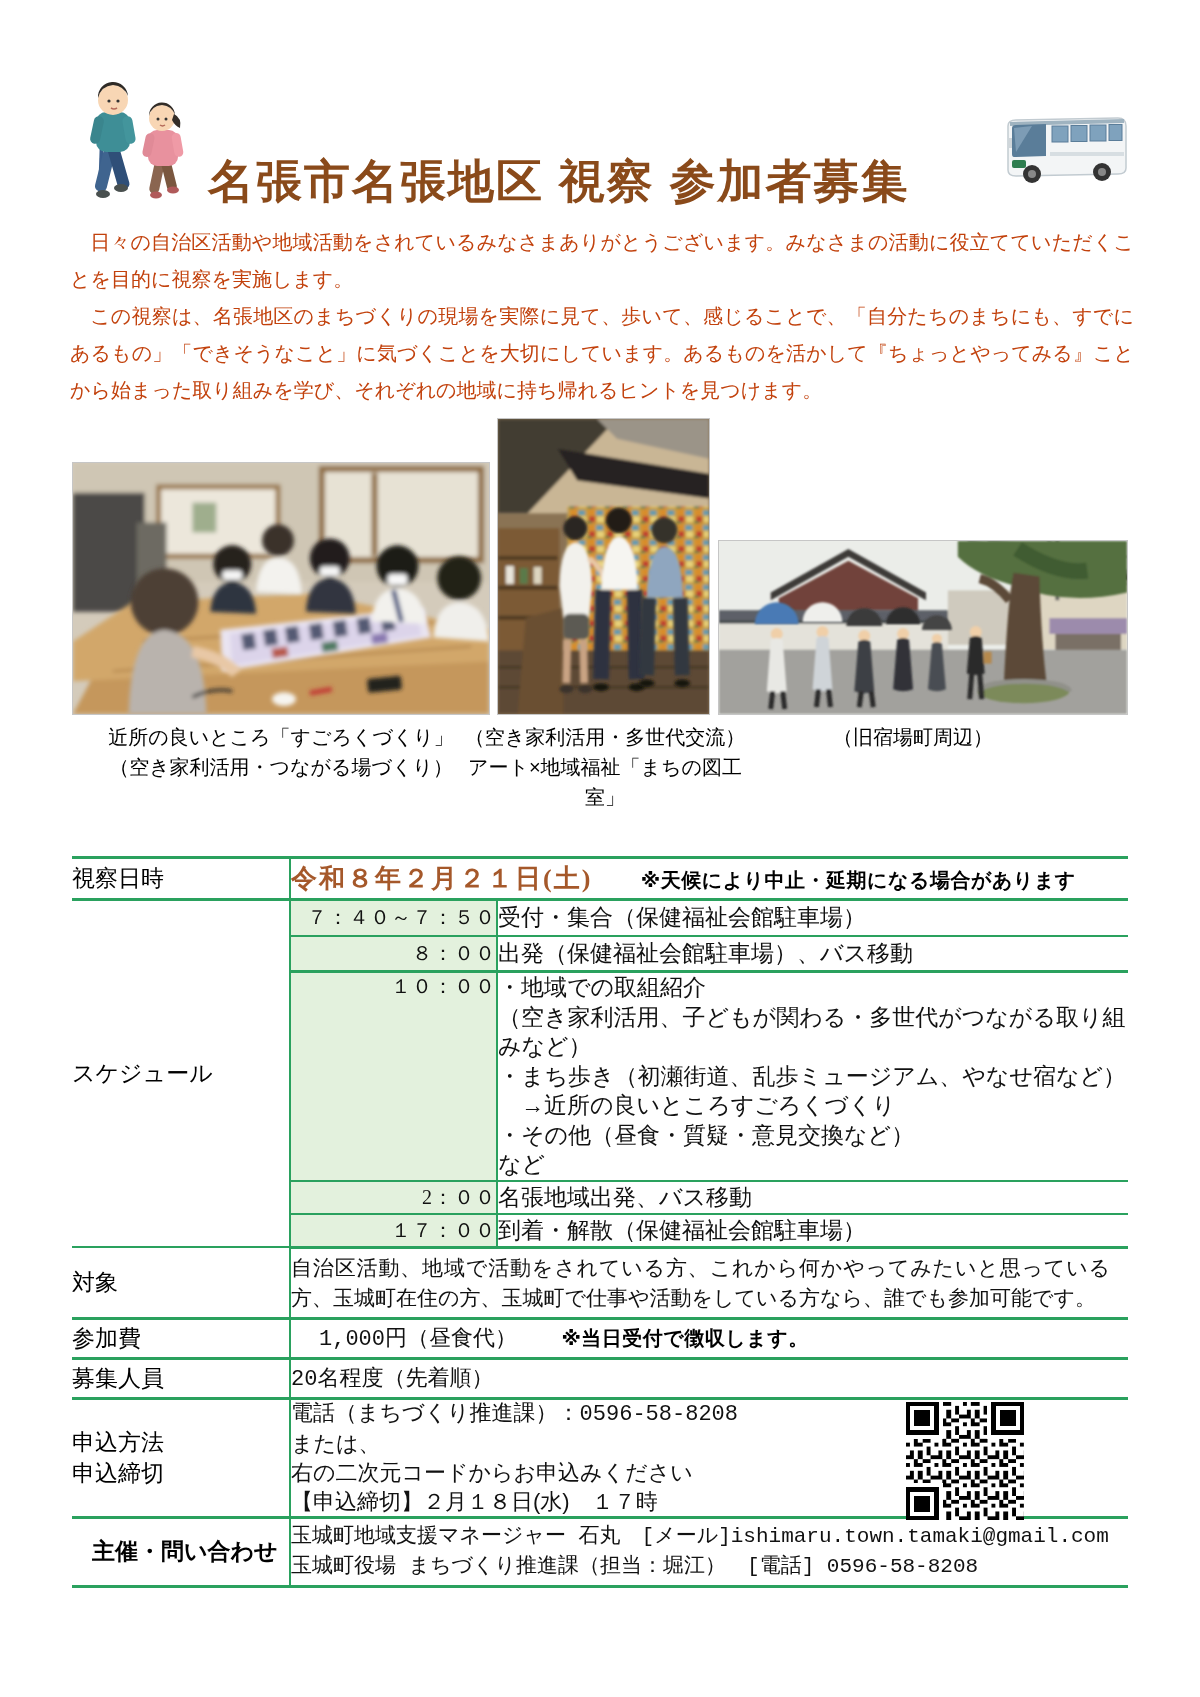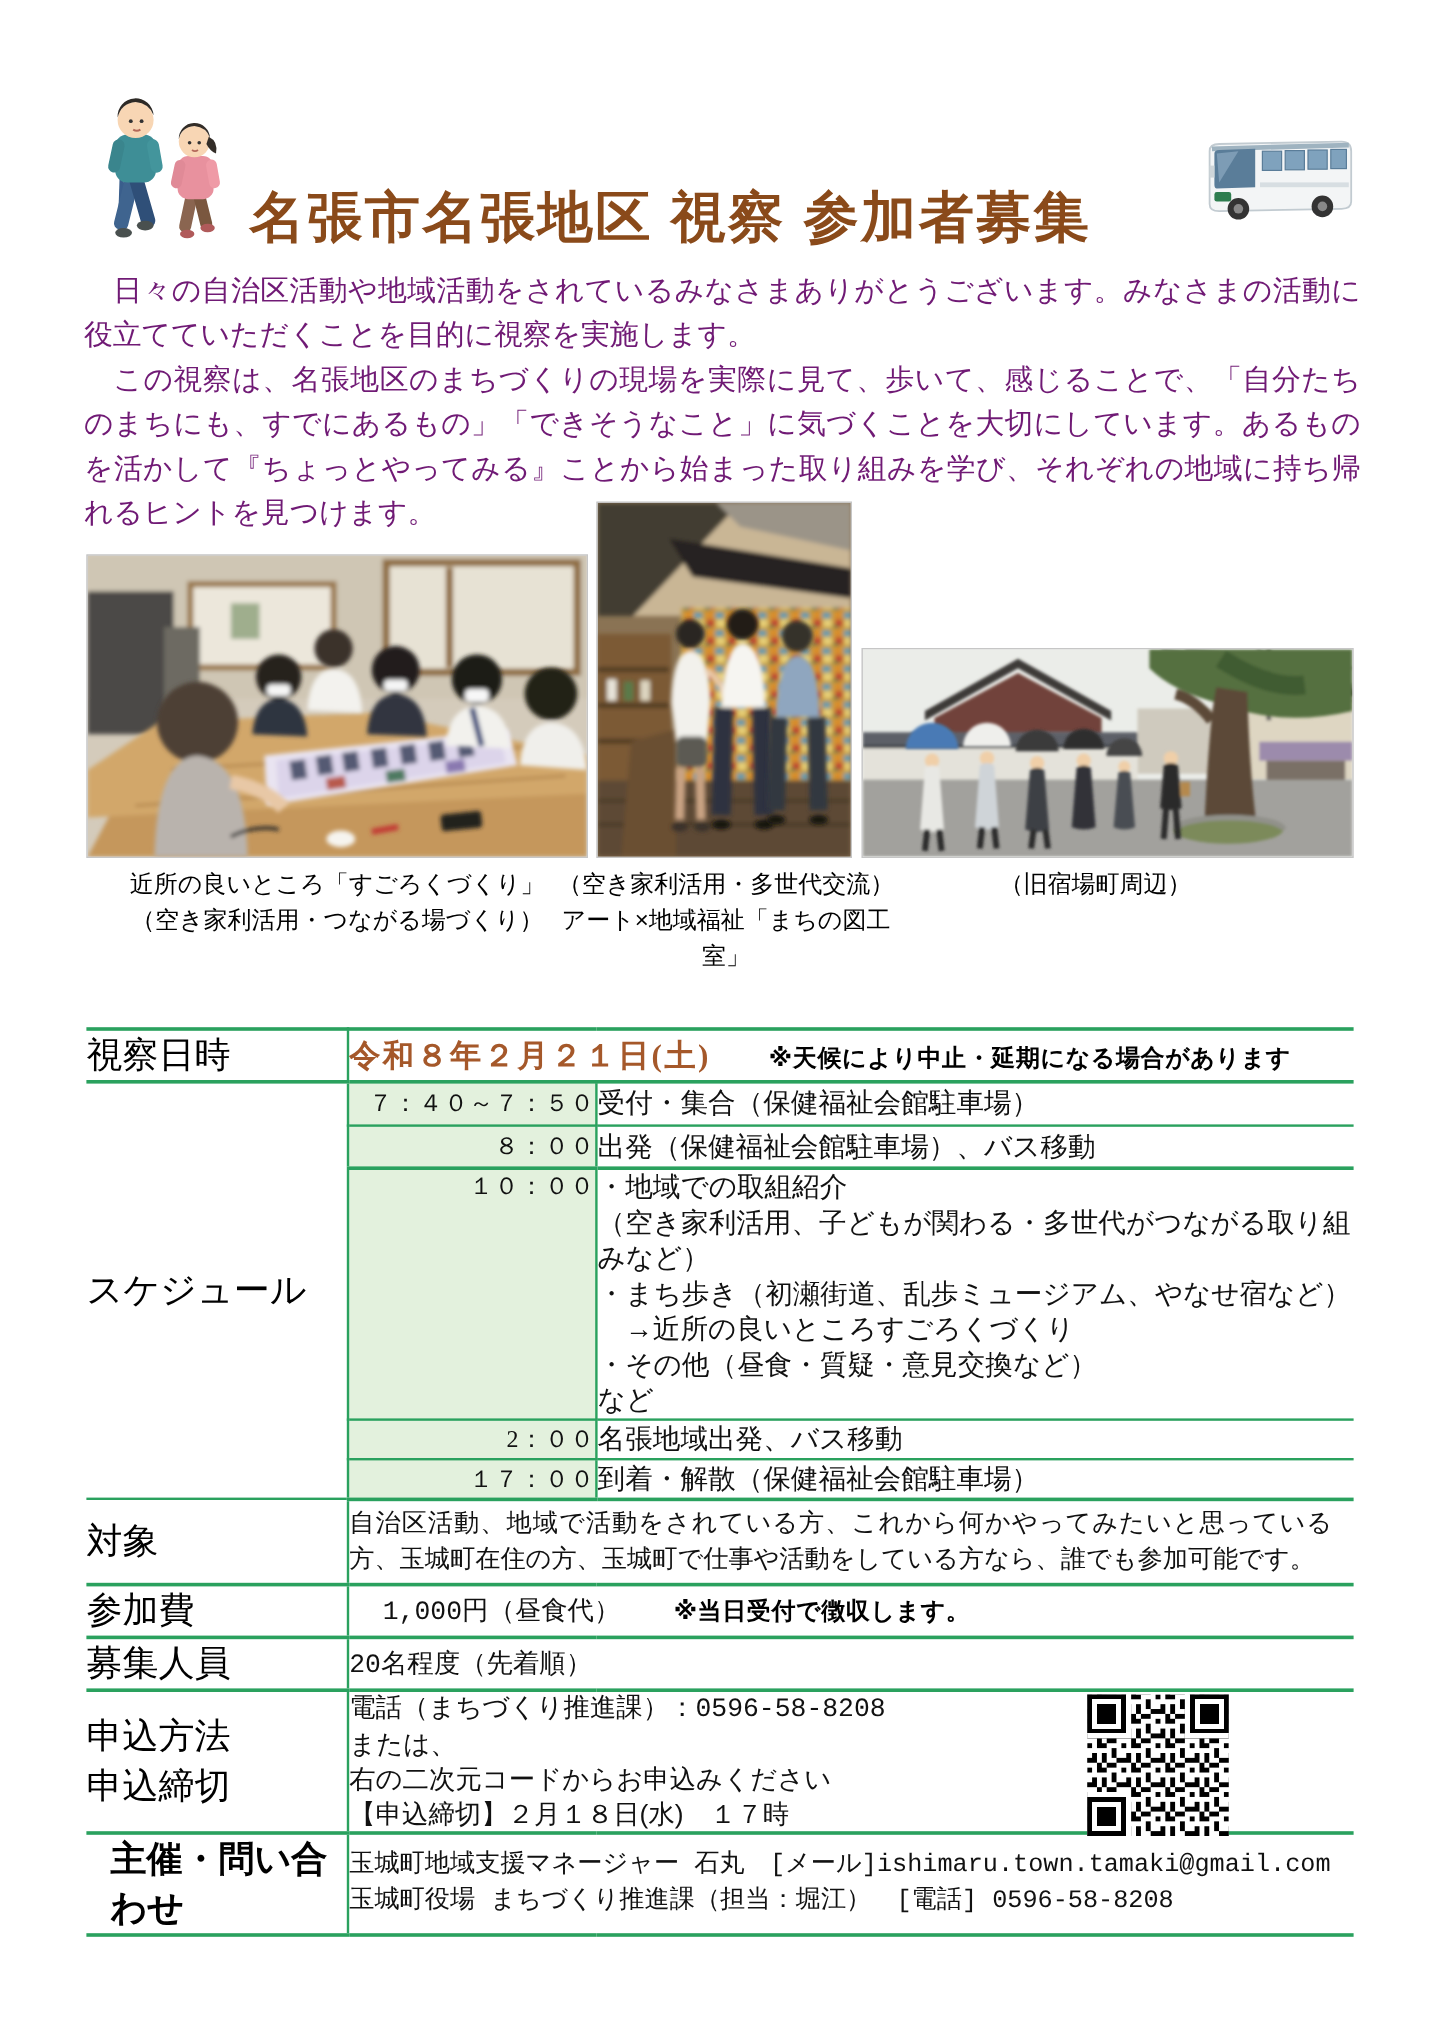--- a/index.html
+++ b/index.html
@@ -18,42 +18,42 @@
   
   .hdr-people{position:absolute;left:76px;top:78px;width:124px;height:124px;}
   .hdr-bus{position:absolute;left:1002px;top:112px;width:130px;height:78px;}
   .title{
     position:absolute;left:208px;top:120px;width:790px;
     font-size:46px;font-weight:bold;letter-spacing:2px;
     color:var(--brown-title);white-space:nowrap;
   }
   
   .intro{position:absolute;left:70px;top:224px;width:1064px;
-    font-size:24px;line-height:37px;color:#701a75;}
+    font-size:20px;line-height:37px;color:#c2410c;}
   .intro p{margin:0;text-align:justify;}
   
   .photos{position:absolute;left:0;top:400px;width:1200px;height:410px;}
   .photo{position:absolute;border:1px solid #c6c6c6;box-sizing:border-box;overflow:hidden;background:#ddd;}
   .photo svg{display:block;width:100%;height:100%;}
   .ph1{left:72px;top:62px;width:418px;height:253px;}
   .ph2{left:497px;top:18px;width:213px;height:297px;}
   .ph3{left:718px;top:140px;width:410px;height:175px;}
   .cap{position:absolute;top:322px;font-size:20px;line-height:30px;text-align:center;color:#000;}
   .cap1{left:81px;width:400px;}
   .cap2{left:455px;width:300px;}
   .cap3{left:758px;width:310px;}
   
   .tblwrap{position:absolute;left:72px;top:856px;width:1056px;}
   table.info{border-collapse:collapse;width:1056px;table-layout:fixed;}
   table.info td{padding:0;vertical-align:middle;box-sizing:border-box;}
   col.c-label{width:218px;} col.c-time{width:207px;} col.c-desc{width:631px;}
   .bt3{border-top:3px solid var(--green);}
   td.label{
     border-right:2px solid var(--green);
-    padding-left:28px;font-size:30px;color:#000;background:#fff;
+    padding-left:28px;font-size:23px;color:#000;background:#fff;
   }
   td.cell{padding-left:14px;font-size:23px;}
   td.time{
     background:var(--green-light);text-align:right;padding-right:16px;
     font-family:"Liberation Serif","DejaVu Serif",serif;
     font-size:20px;letter-spacing:1px;border-right:2px solid var(--green);
   }
   tr.r-date td{border-bottom:3px solid var(--green);height:42px;}
   tr.rs0 td{border-bottom:2px solid var(--green);height:36px;}
   tr.rs1 td{border-bottom:3px solid var(--green);height:36px;}

